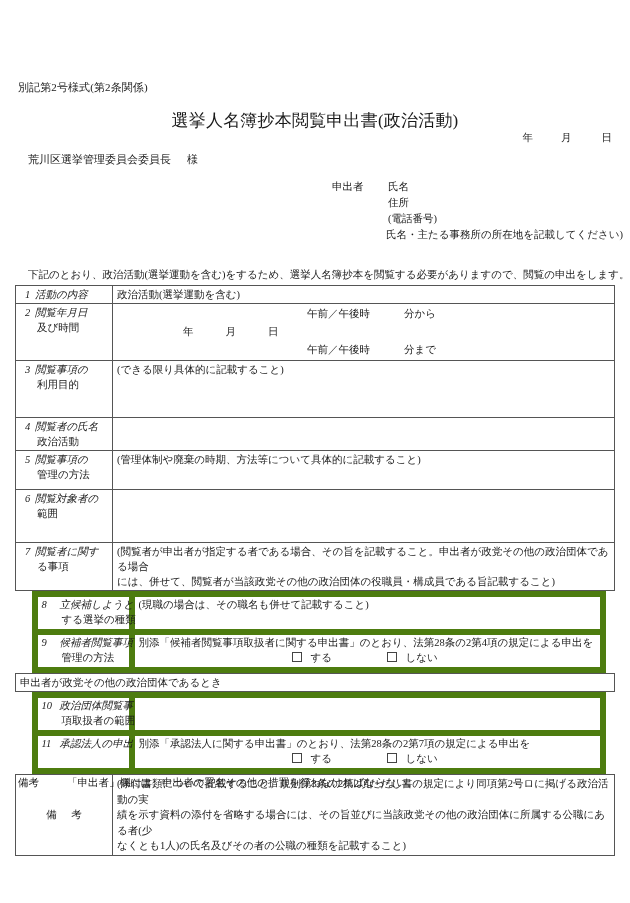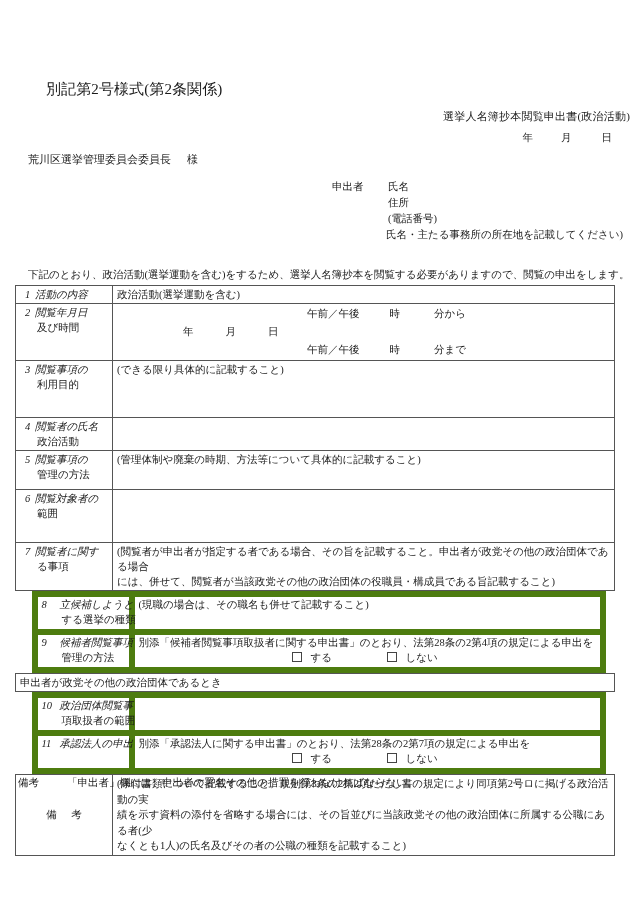--- a/index.html
+++ b/index.html
@@ -21,32 +21,31 @@
     width: 630px;
     height: 903px;
     box-sizing: border-box;
   }
 
   
   .form-code {
     position: absolute;
     left: 18px;
     top: 80px;
-    font-size: 15px;
+    font-size: 11px;
     letter-spacing: 0.1px;
     white-space: nowrap;
-    margin-left: 28px;
   }
   .doc-title {
     position: absolute;
     left: 0;
     right: 0;
     top: 109px;
-    text-align: right;
-    font-size: 11px;
+    text-align: center;
+    font-size: 17px;
     letter-spacing: 0.2px;
   }
   .date-line {
     position: absolute;
     right: 18px;
     top: 131px;
     font-size: 10.5px;
     white-space: nowrap;
   }
   .date-line span { display: inline-block; }
@@ -134,21 +133,21 @@
     left: 190px;
     top: 1px;
     white-space: nowrap;
   }
   .r2 .t2 {
     position: absolute;
     left: 190px;
     top: 37px;
     white-space: nowrap;
   }
-  .r2 .ampm { margin-right: 30px; }
+  .r2 .ampm { }
   .r2 .hh { margin-right: 34px; }
 
   
   .group-head {
     padding: 1px 4px 1px 6px;
     white-space: nowrap;
     line-height: 15px;
   }
   .nested-wrap { padding: 0 !important; border: none !important; }
   .nested {

